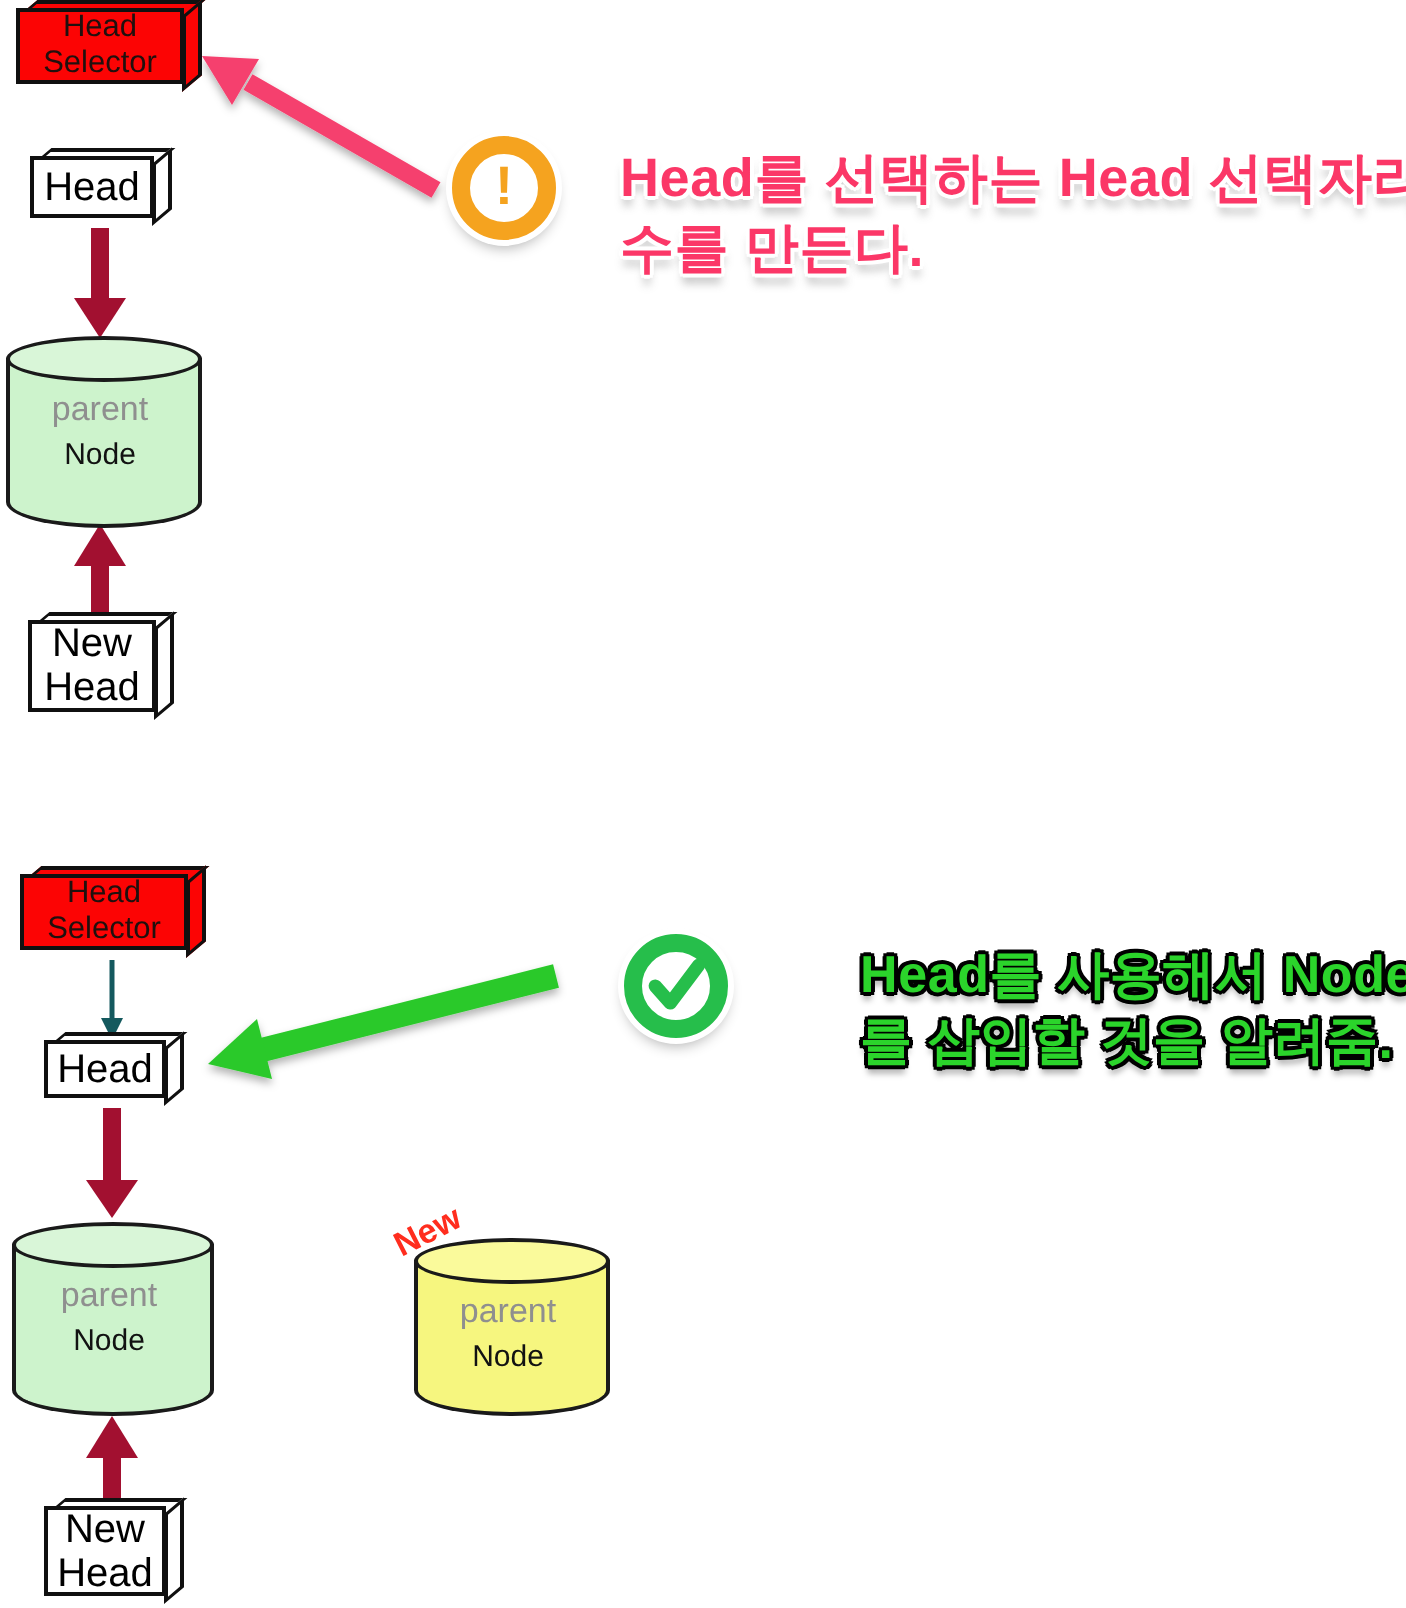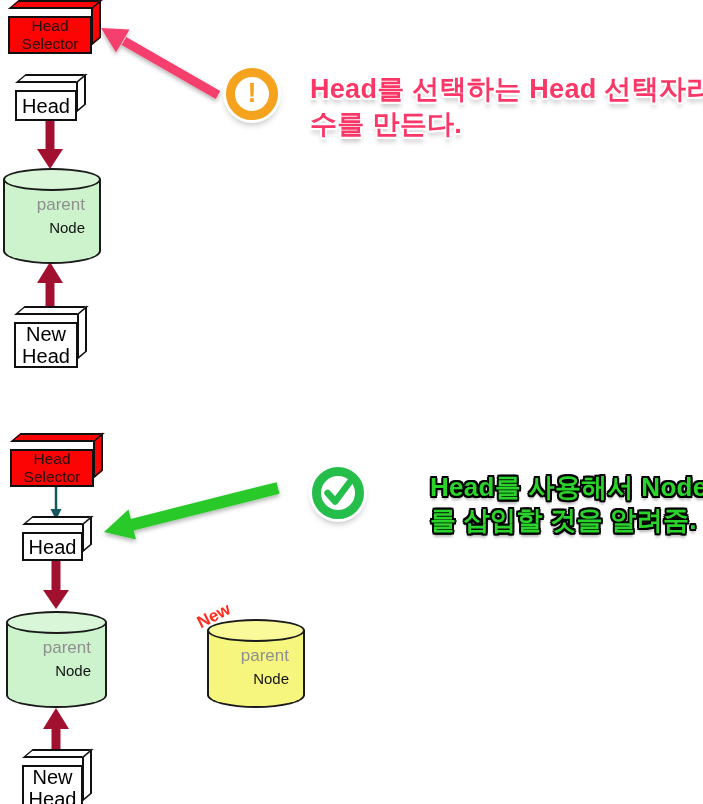--- a/index.html
+++ b/index.html
@@ -6,21 +6,21 @@
   .canvas {
     position:relative; width:703px; height:804px; overflow:hidden;
     background:#ffffff; font-family:"Liberation Sans", sans-serif;
   }
   svg.arrow-layer { position:absolute; left:0; top:0; }
 
   
   .b3d { position:absolute; width:calc(var(--w) + 11px); height:calc(var(--h) + 9px); }
   .b3d .face { position:absolute; box-sizing:border-box; border:2px solid #101010; }
   .b3d .face-front {
-    left:0; top:16px; width:var(--w); height:var(--h);
+    left:0; top:4px; width:var(--w); height:var(--h);
     display:flex; flex-direction:column; align-items:center; justify-content:center;
   }
   .b3d .face-top  { left:0; top:0; width:var(--w); height:9px; transform:skewX(-50deg); transform-origin:0 100%; }
   .b3d .face-right{ left:calc(var(--w) - 1px); top:8px; width:10px; height:var(--h); transform:skewY(-40deg); transform-origin:0 0; }
   .b3d.red  .face { background:#fc0404; }
   .b3d.white .face { background:#ffffff; }
   .lbl-red  { font-size:15.5px; line-height:18px; color:#20100e; text-align:center; }
   .lbl-blk  { font-size:20px;  line-height:22px; color:#000000; text-align:center; }
 
   
@@ -28,22 +28,22 @@
   .cyl .cyl-body {
     position:absolute; left:0; right:0; top:11px; bottom:0; box-sizing:border-box;
     background:var(--fill); border:2px solid #1a1a1a; border-top:none;
     border-radius:0 0 50% 50% / 0 0 13px 13px;
   }
   .cyl .cyl-top {
     position:absolute; left:0; right:0; top:0; height:23px; box-sizing:border-box;
     background:var(--fillTop); border:2px solid #1a1a1a; border-radius:50%;
   }
   .cyl .cyl-labels {
-    position:absolute; left:0; right:16px; top:27px;
-    display:flex; flex-direction:column; align-items:flex-end; gap:4px;
+    position:absolute; left:0; right:4px; top:27px;
+    display:flex; flex-direction:column; align-items:center; gap:4px;
   }
   .cyl-sub  { font-size:17px; color:#8f8f8f; }
   .cyl-main { font-size:15px; color:#121212; }
 
   
   .round-icon {
     position:absolute; width:52px; height:52px; box-sizing:border-box; border-radius:50%;
     border:9px solid; background:#ffffff;
     box-shadow:0 0 0 3px #ffffff, 0 4px 7px rgba(0,0,0,.30);
     display:flex; align-items:center; justify-content:center;

